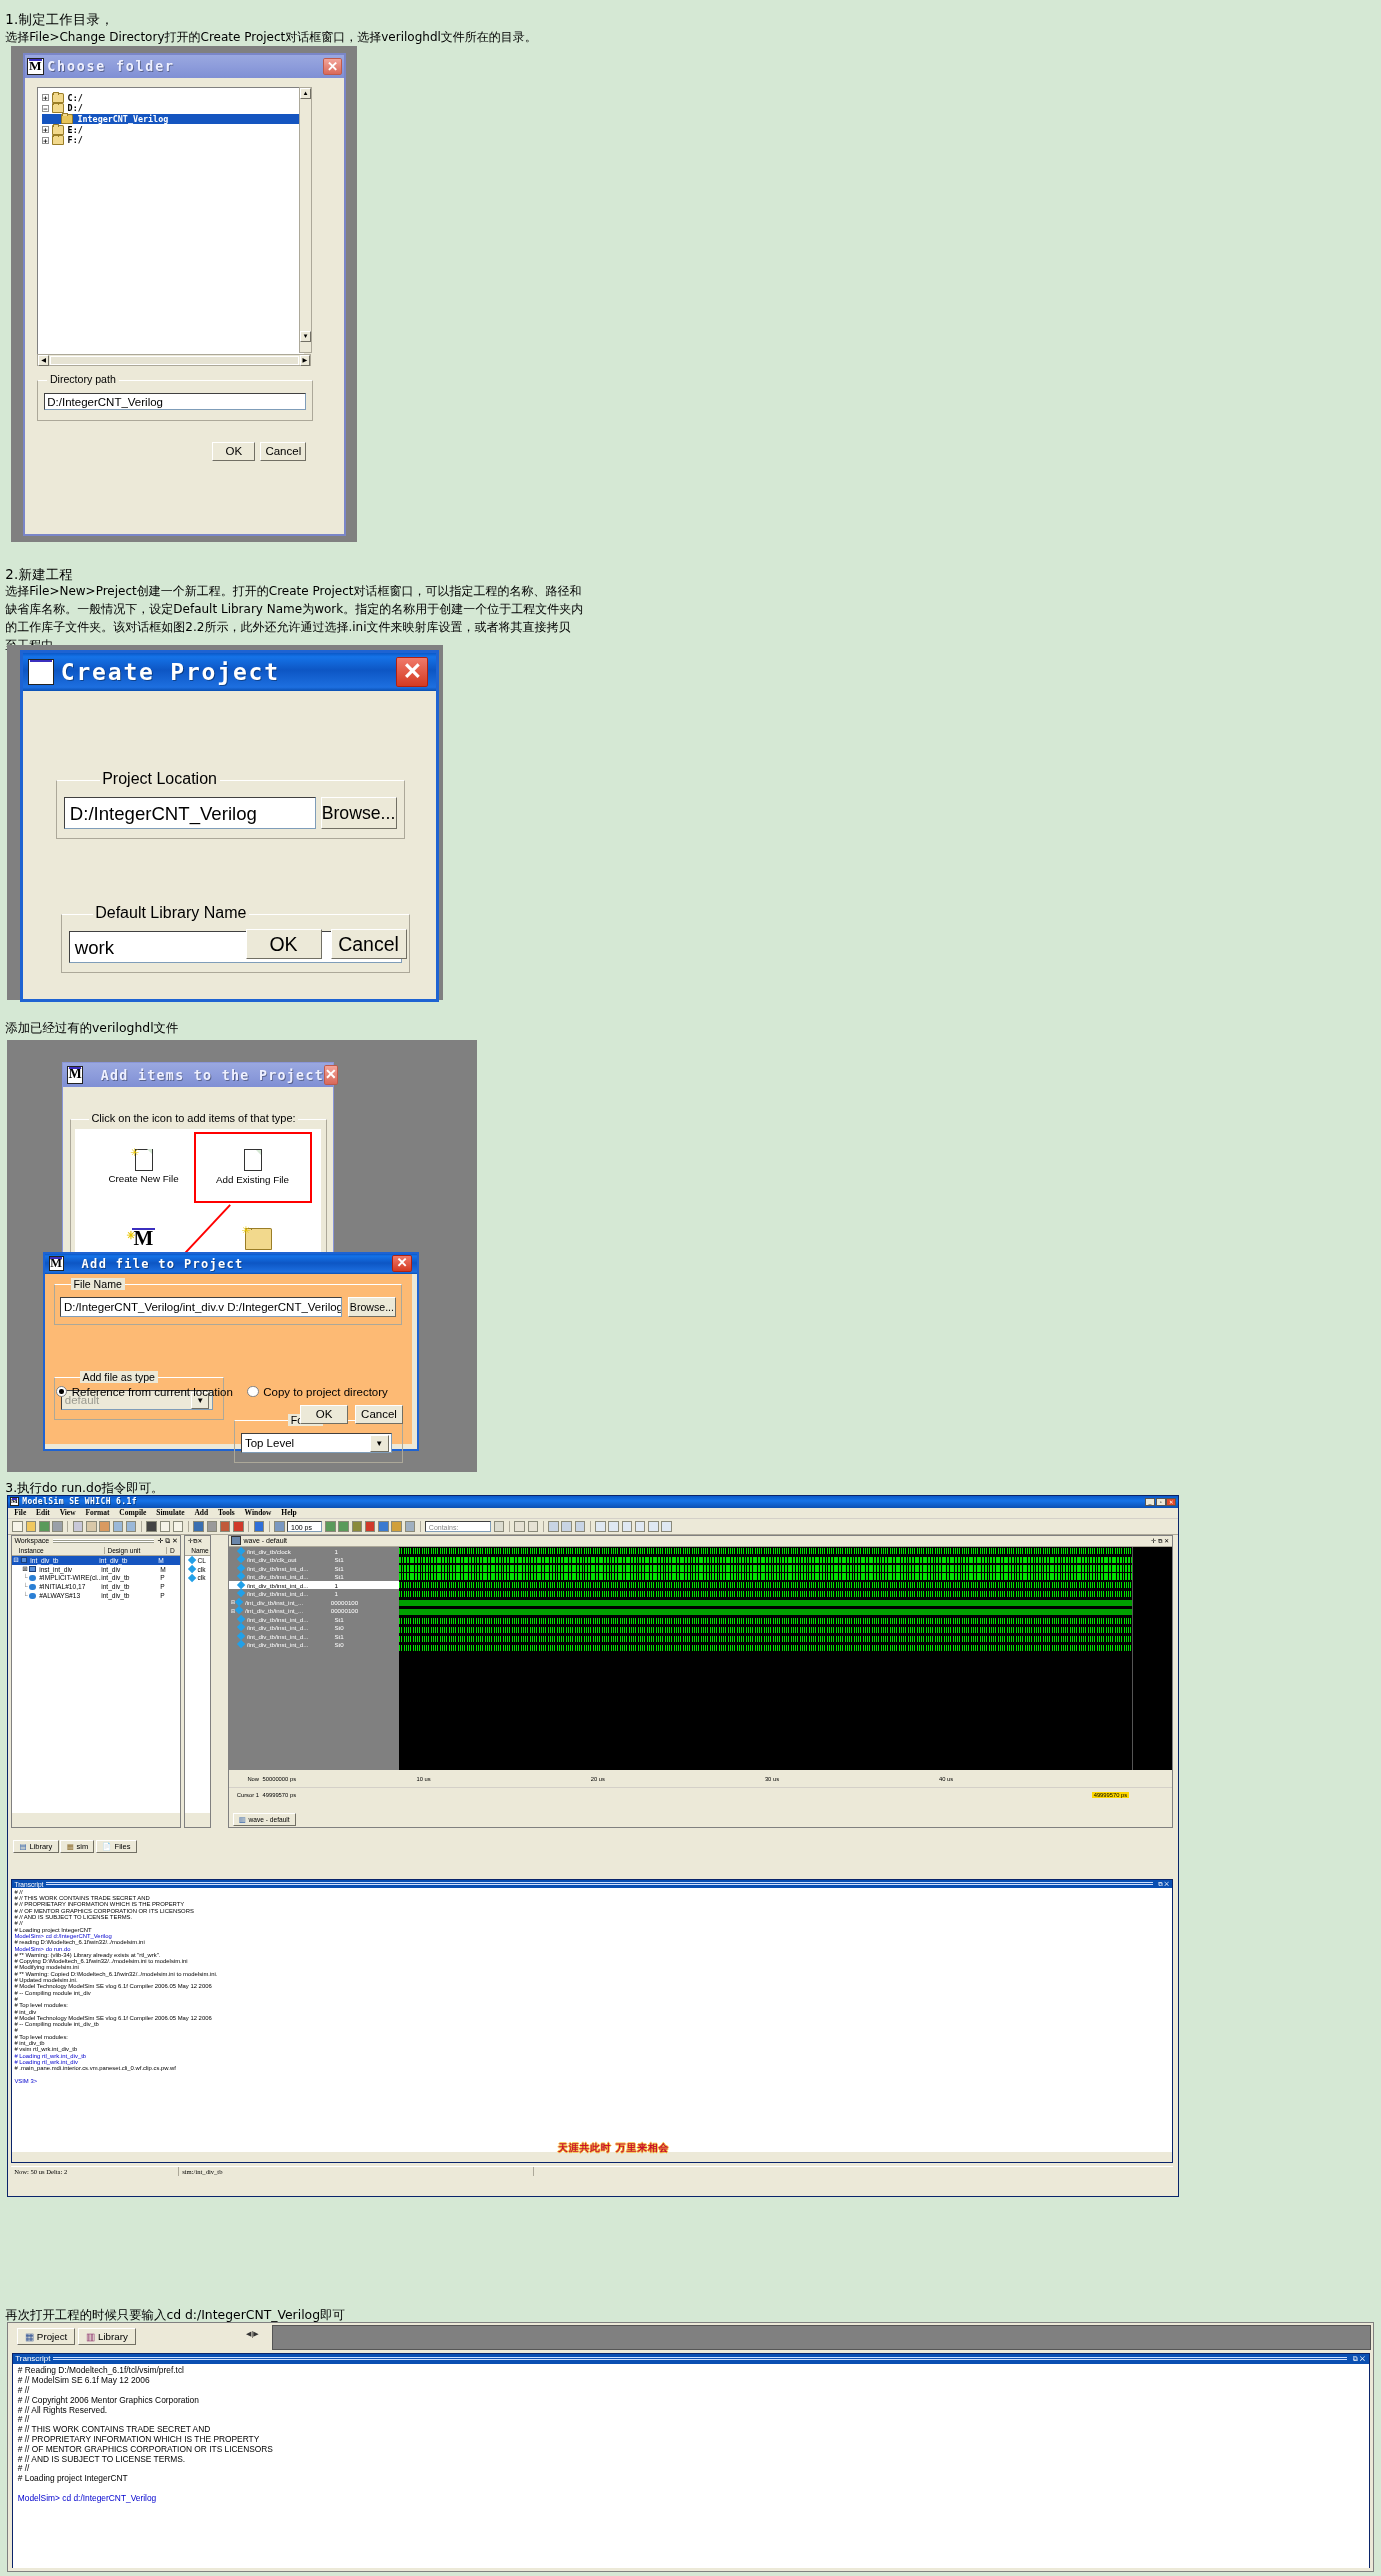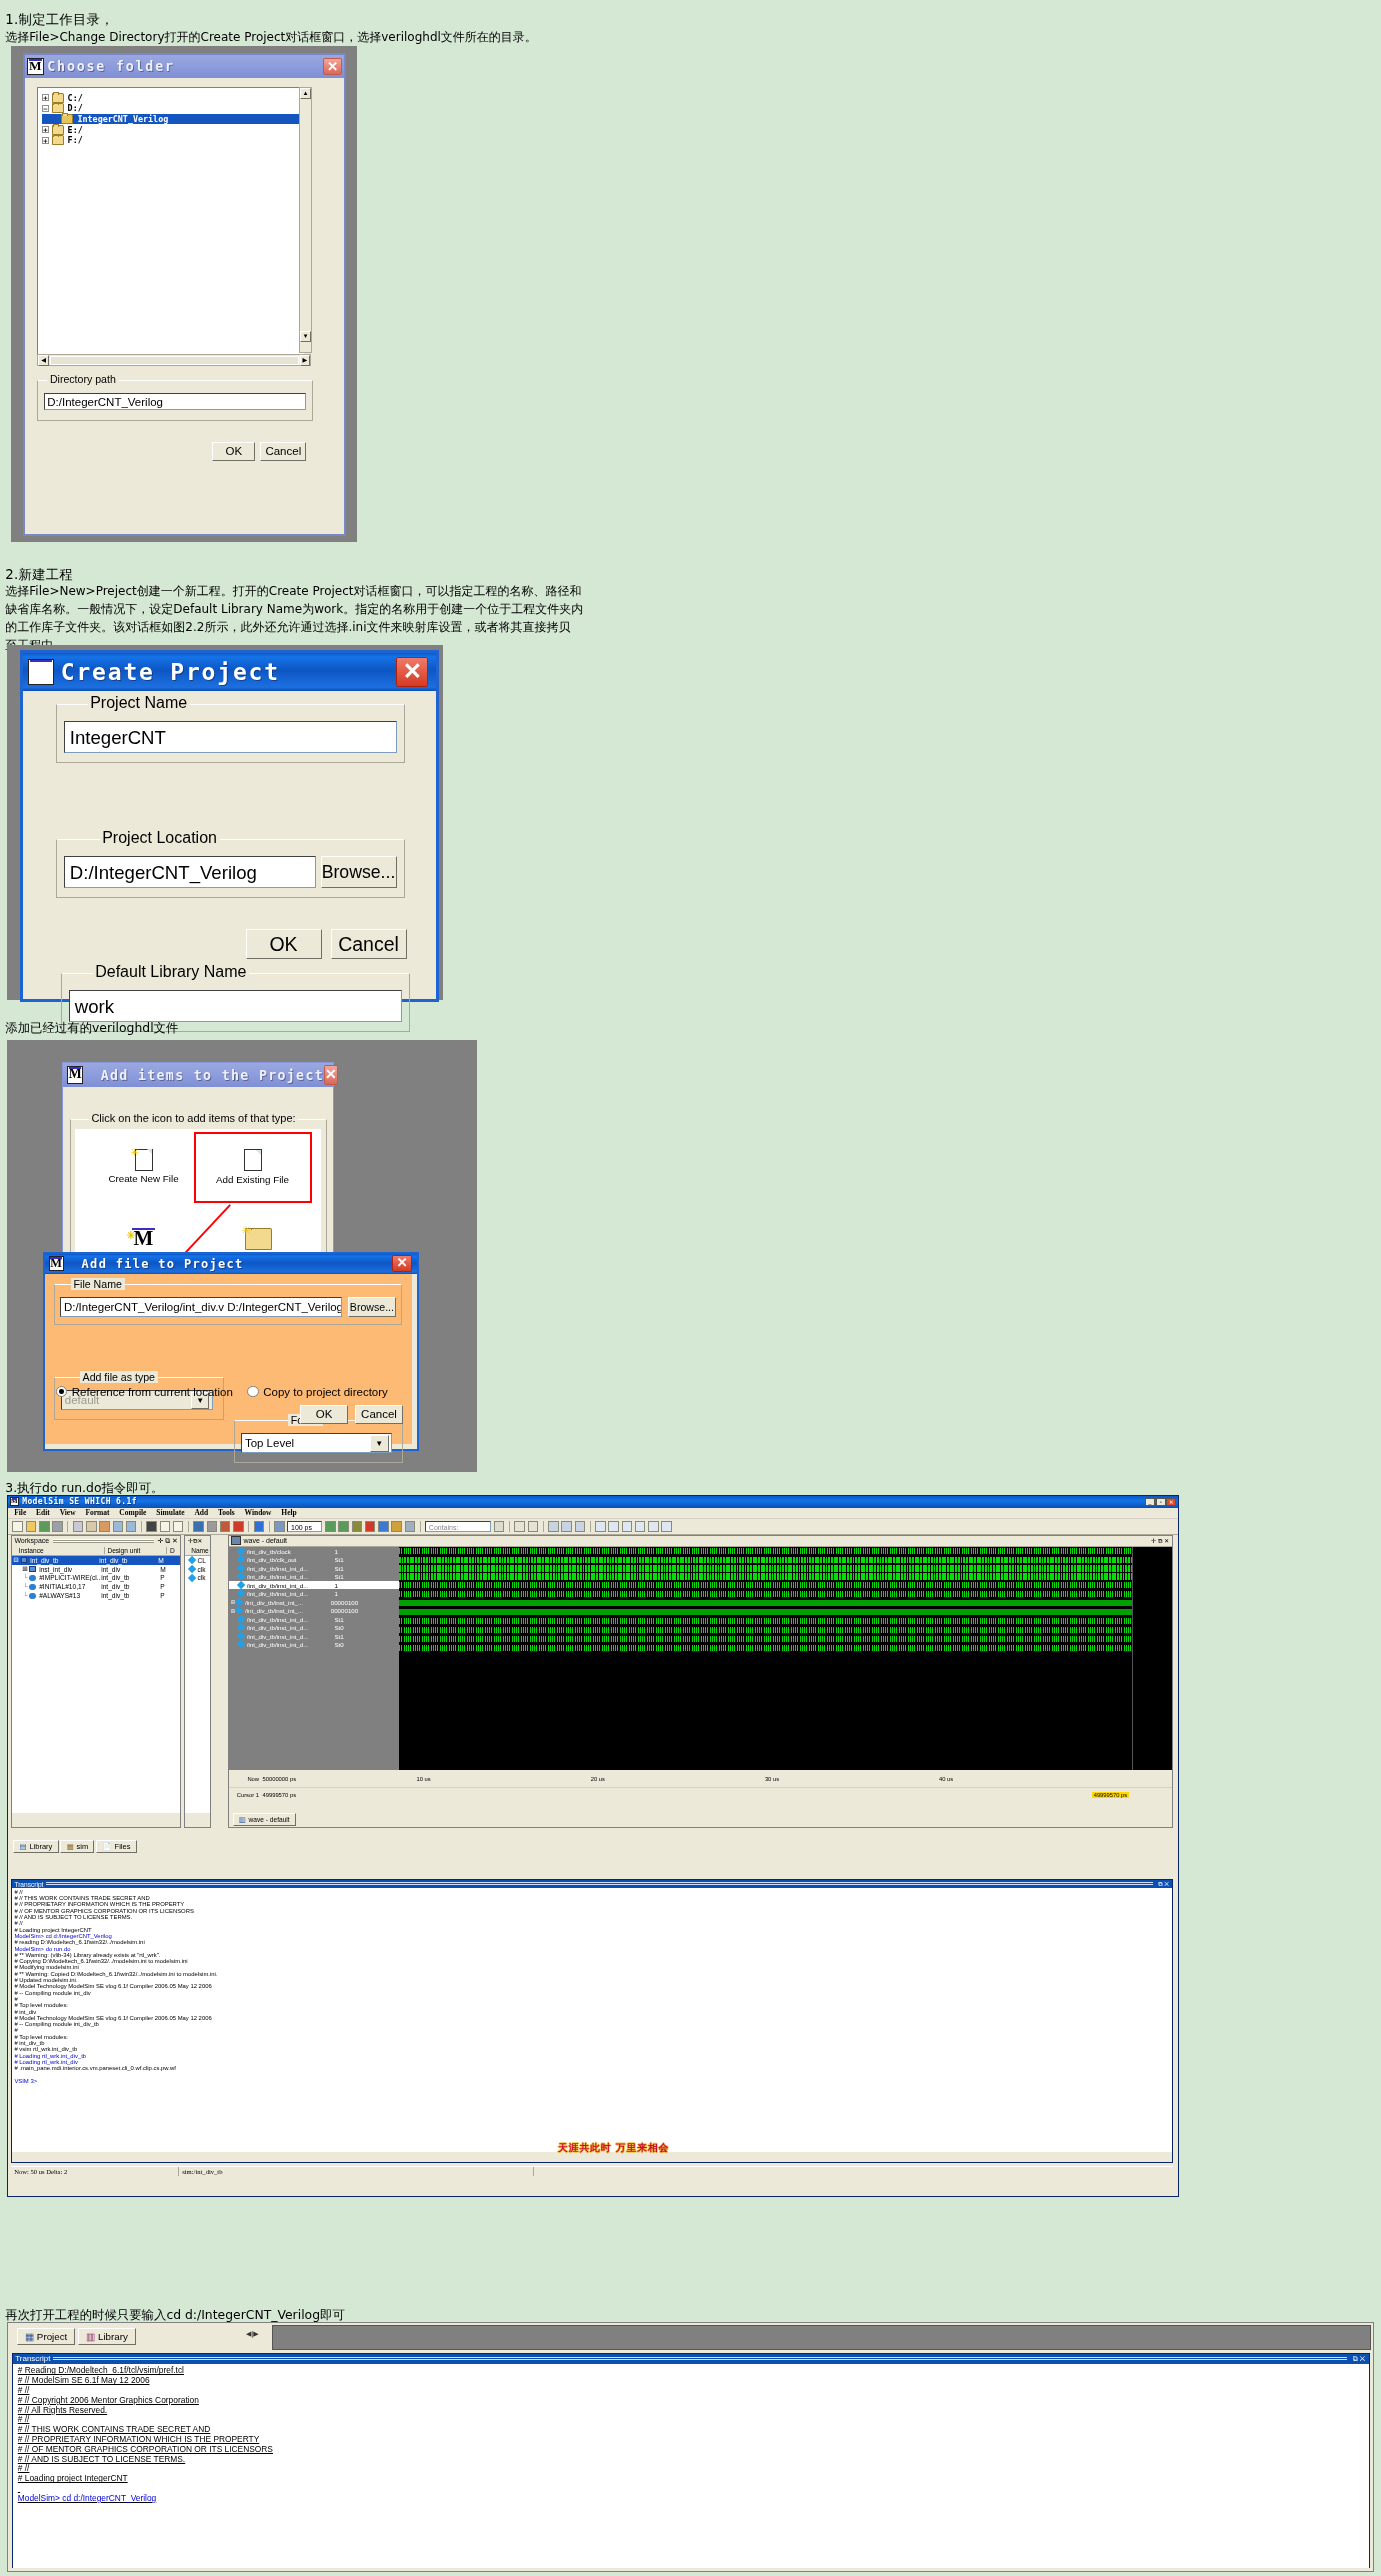--- a/index.html
+++ b/index.html
@@ -193,24 +193,20 @@
 <div class="shot" style="left:7px;top:645px;width:436px;height:355px;"></div>
 
 <div class="dlg" style="left:19.5px;top:650px;width:413px;height:346px;border:3.5px solid #1e63d2;">
   <div class="dlg-tb" style="height:38px;">
     <div class="msm-logo" style="width:26px;height:26px;font-size:20.4px;line-height:21px;margin-left:3.5px;"></div>
     <div class="tb-title wht" style="font-size:23px;letter-spacing:1.8px;margin-left:7px;">Create Project</div>
     <div class="closebtn" style="width:32px;height:30px;font-size:23px;line-height:26.6px;margin-right:5.3px;">✕</div>
   </div>
 
   <div class="abs" style="left:0;top:38px;width:406px;height:301px;background:#ece9d8;">
-    <div class="abs grp" style="left:33px;top:13.3px;width:347px;height:57px;">
-      <div class="grp-lbl" style="font-size:16px;top:-11.5px;left:31px;">Project Name</div>
-      <div class="abs tfield" style="left:7px;top:16px;width:333px;height:32px;line-height:30px;font-size:18.6px;padding-left:5.3px;">IntegerCNT</div>
-    </div>
 
     <div class="abs grp" style="left:33px;top:89px;width:347px;height:57px;">
       <div class="grp-lbl" style="font-size:16px;top:-11.5px;left:43px;">Project Location</div>
       <div class="abs tfield" style="left:7px;top:16px;width:252px;height:32px;line-height:30px;font-size:18.6px;padding-left:5.3px;">D:/IntegerCNT_Verilog</div>
       <div class="abs btn" style="left:264px;top:16px;width:76px;height:32px;font-size:17.7px;">Browse...</div>
     </div>
 
     <div class="abs grp" style="left:38px;top:164px;width:347px;height:57px;">
       <div class="grp-lbl" style="font-size:16px;top:-11.5px;left:31px;">Default Library Name</div>
       <div class="abs tfield" style="left:7px;top:16px;width:333px;height:32px;line-height:30px;font-size:18.6px;padding-left:5.3px;">work</div>
@@ -665,21 +661,21 @@
     <div class="abs" style="left:238px;top:7px;font-size:7px;color:#333;">◀|▶</div>
     <div class="abs" style="left:264px;top:1.8px;width:1097px;height:23px;background:#808080;border:0.9px solid #555;"></div>
   </div>
 
   <div class="abs" style="left:3.5px;top:30px;width:1356px;height:213px;border:0.9px solid #0a246a;background:#fff;">
     <div class="ts-hd" style="height:9.8px;">
       <span style="font-size:8px;">Transcript</span>
       <span class="rl"></span>
       <span style="font-size:7px;color:#fff;margin-right:3.5px;">⧉ ✕</span>
     </div>
-    <div class="ts-body" id="ts-final" style="height:199px;font-size:8.4px;line-height:9.8px;padding:2.7px 5.3px;text-decoration:underline;">
+    <div class="ts-body" id="ts-final" style="height:199px;font-size:8.4px;line-height:9.8px;padding:2.7px 5.3px;">
         <div># Reading D:/Modeltech_6.1f/tcl/vsim/pref.tcl</div>
         <div># //  ModelSim SE 6.1f May 12 2006</div>
         <div># //</div>
         <div># //  Copyright 2006 Mentor Graphics Corporation</div>
         <div># //            All Rights Reserved.</div>
         <div># //</div>
         <div># //  THIS WORK CONTAINS TRADE SECRET AND</div>
         <div># //  PROPRIETARY INFORMATION WHICH IS THE PROPERTY</div>
         <div># //  OF MENTOR GRAPHICS CORPORATION OR ITS LICENSORS</div>
         <div># //  AND IS SUBJECT TO LICENSE TERMS.</div>

